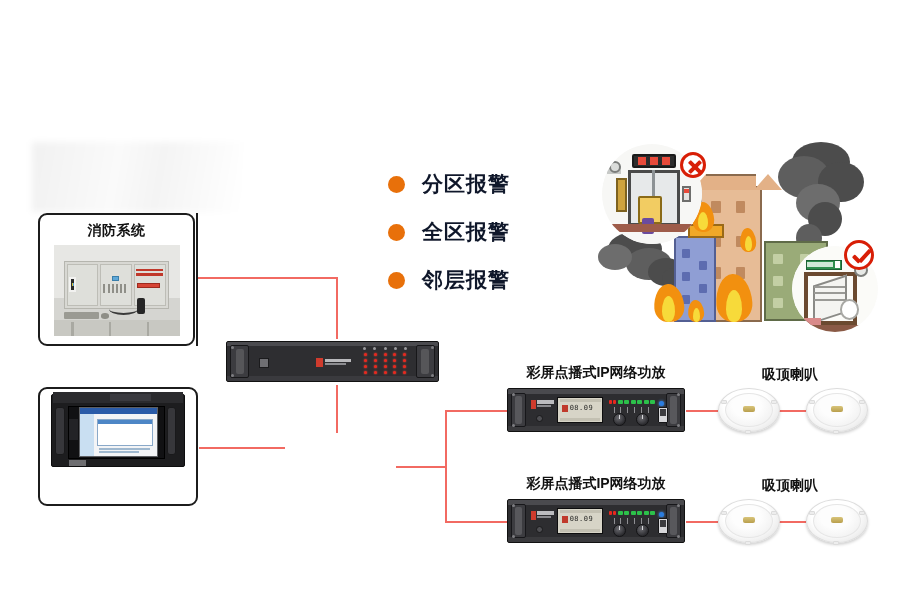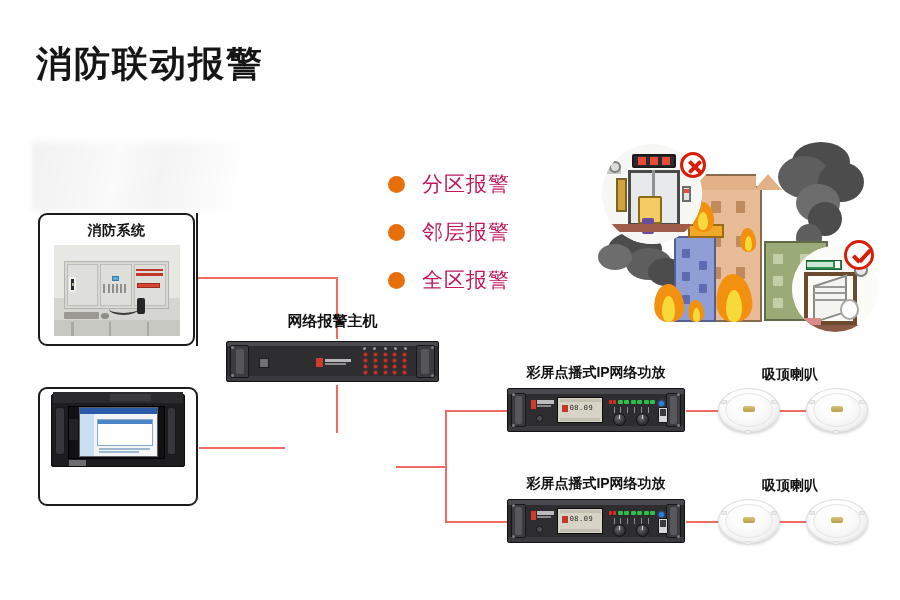--- a/index.html
+++ b/index.html
@@ -28,22 +28,22 @@
   }
 
   
   .bullet-list { position: absolute; left: 388px; top: 160px; }
   .bullet-row { display: flex; align-items: center; height: 48px; }
   .bullet-dot {
     width: 17px; height: 17px; border-radius: 50%;
     background: #E8700A; flex: 0 0 auto;
   }
   .bullet-label {
-    margin-left: 17px; font-size: 21px; font-weight: 400;
-    color: #be185d; letter-spacing: 1px; white-space: nowrap;
+    margin-left: 17px; font-size: 21px; font-weight: 700;
+    color: #0f172a; letter-spacing: 1px; white-space: nowrap;
   }
 
   
   .box {
     position: absolute; border: 2px solid #1c1c1c; border-radius: 9px;
     background: #fff; display: flex; flex-direction: column; align-items: center;
   }
   .box-caption {
     font-size: 14px; font-weight: 600; color: #111; letter-spacing: .5px;
     white-space: nowrap; padding: 7px 0 5px;
@@ -257,34 +257,33 @@
 
   .scene { position: absolute; border-radius: 50%; overflow: hidden; background: #fbfbfa; }
 </style>
 </head>
 <body>
 
 <div class="stage">
 
   <div class="watermark"></div>
 
-  <div class="page-title">消防联动报警</div>
 
   <div class="bullet-list">
     <div class="bullet-row">
       <span class="bullet-dot"></span>
       <span class="bullet-label">分区报警</span>
     </div>
     <div class="bullet-row">
       <span class="bullet-dot"></span>
-      <span class="bullet-label">邻层报警</span>
+      <span class="bullet-label">全区报警</span>
     </div>
     <div class="bullet-row">
       <span class="bullet-dot"></span>
-      <span class="bullet-label">全区报警</span>
+      <span class="bullet-label">邻层报警</span>
     </div>
   </div>
 
   <div class="ln h" style="left:196px; top:277px; width:142px;"></div>
   <div class="ln v" style="left:336px; top:277px; height:62px;"></div>
 
   <div class="ln h" style="left:199px; top:447px; width:86px;"></div>
 
   <div class="ln v" style="left:336px; top:385px; height:48px;"></div>
 
@@ -357,21 +356,20 @@
             </span>
           <span class="mon-line" style="left:24%; top:84%; width:66%;"></span>
           <span class="mon-line" style="left:24%; top:90%; width:52%;"></span>
         </div>
         <div class="logo"></div>
       </div>
     </div>
   </div>
 
   <div class="rack" id="host-rack">
-    <div class="rack-caption">网络报警主机</div>
     <div class="rack-body">
       <div class="ear l">
           <i></i>
         </div>
       <div class="ear r">
           <i></i>
         </div>
       <span class="screw" style="left:4px; top:4px;"></span>
       <span class="screw" style="left:4px; bottom:4px;"></span>
       <span class="screw" style="right:4px; top:4px;"></span>

